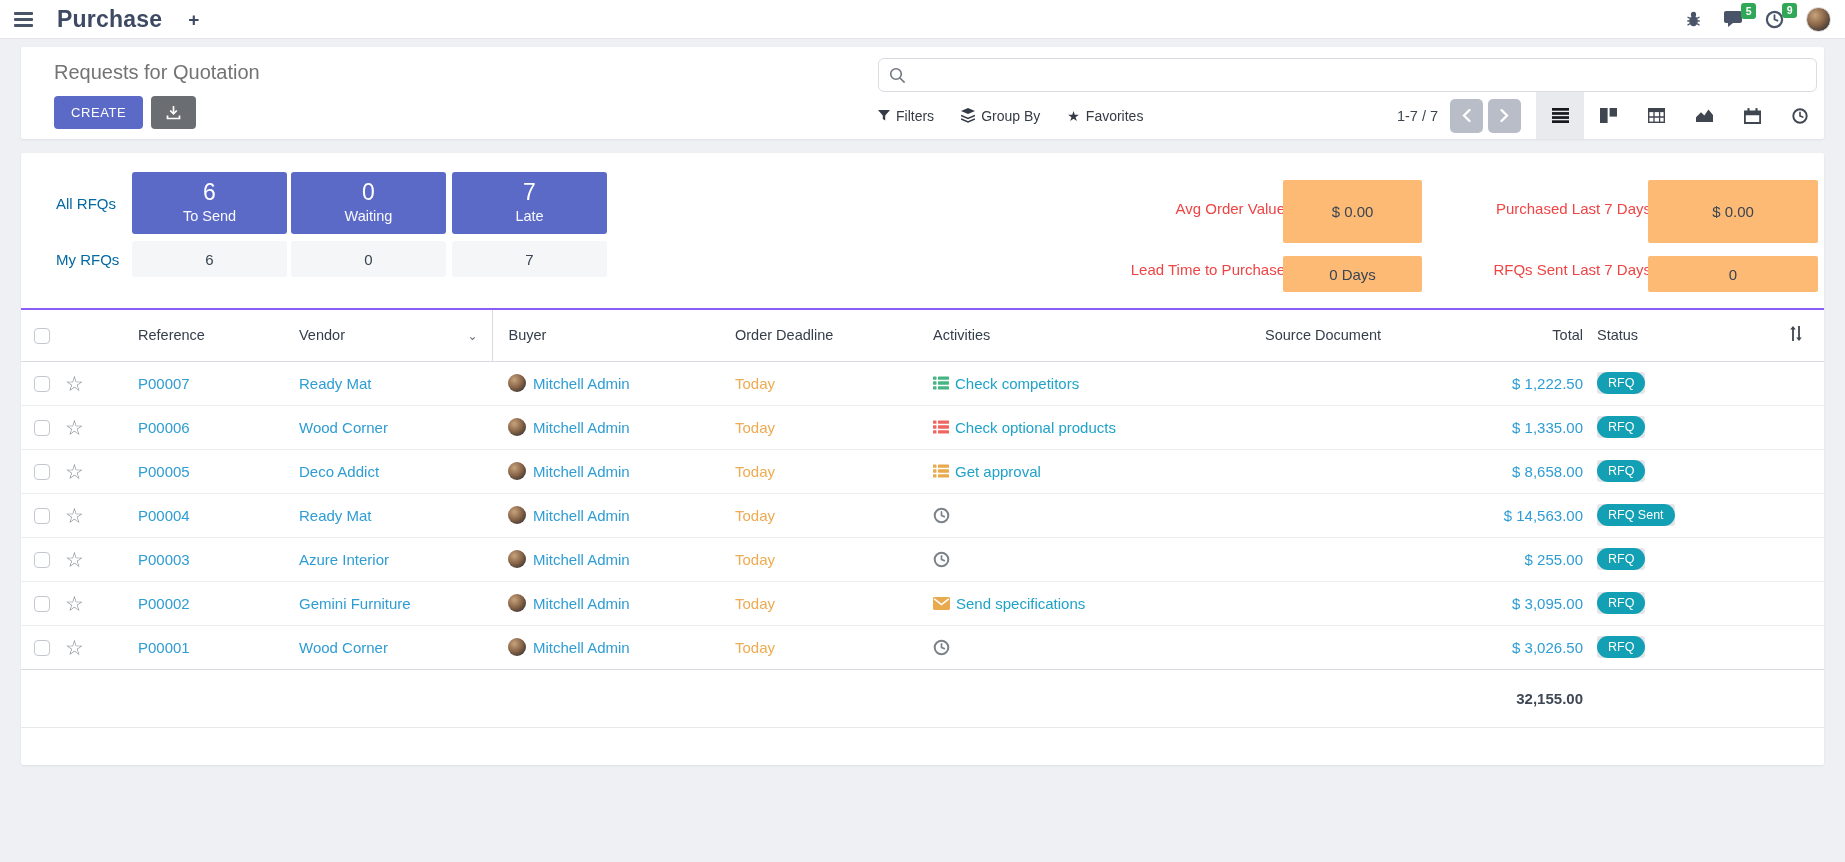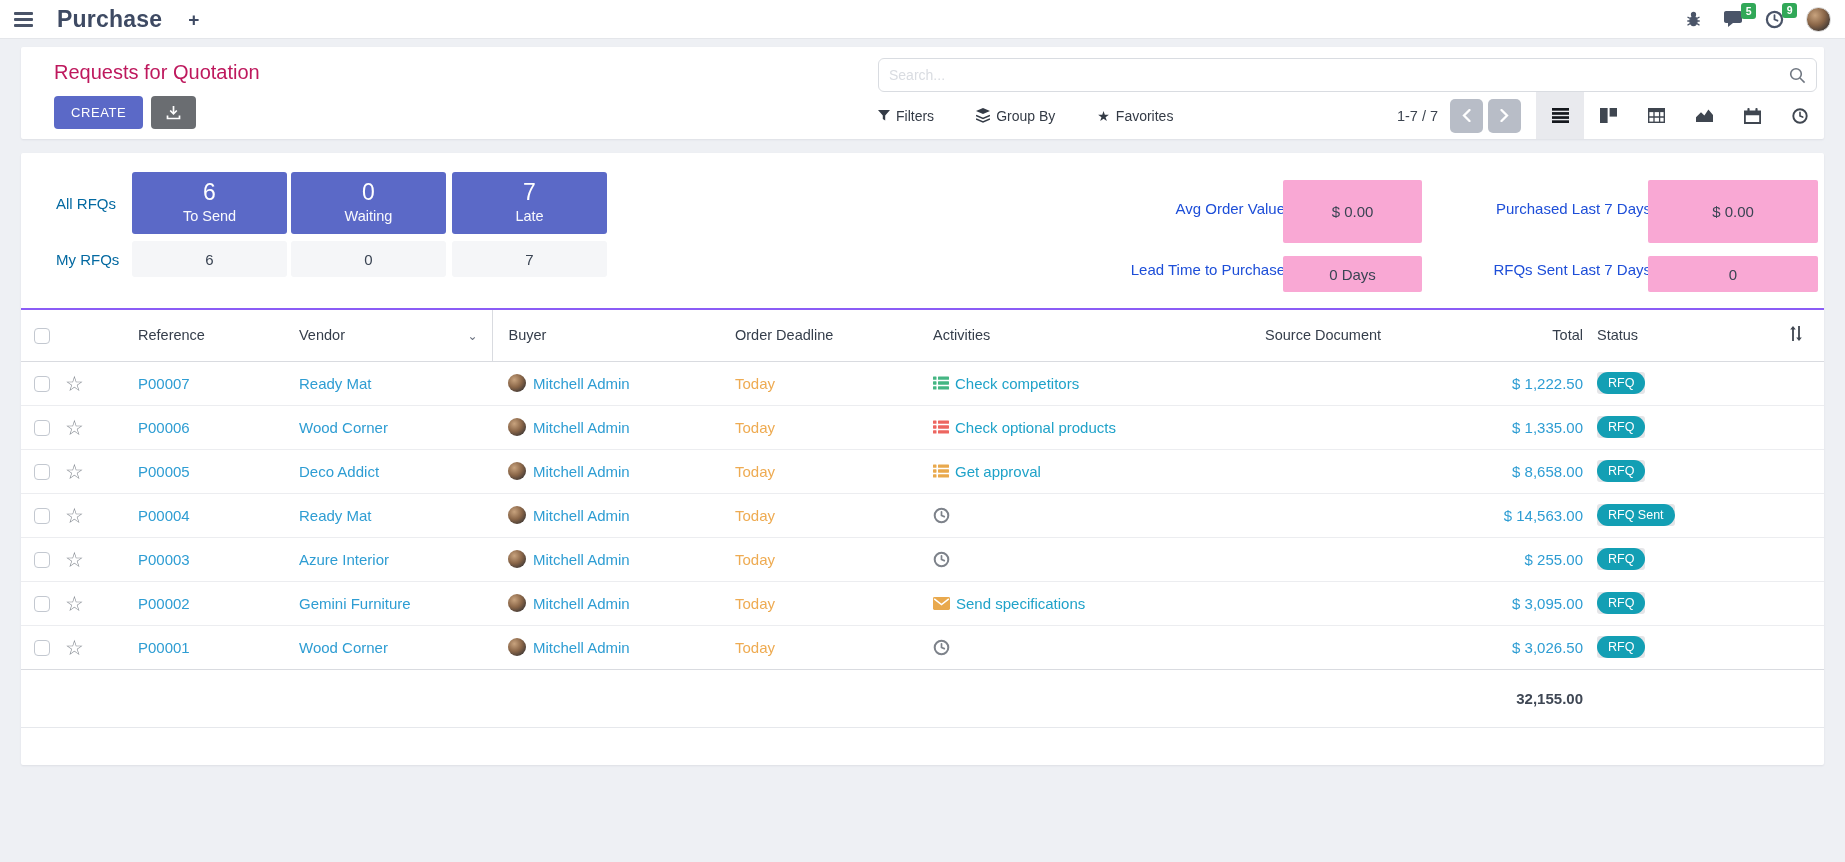--- a/index.html
+++ b/index.html
@@ -18,45 +18,45 @@
   .topbar-right{margin-left:auto;display:flex;align-items:center;gap:22px;}
   .icon-wrap{position:relative;display:inline-flex;align-items:center;cursor:pointer;}
   .badge{position:absolute;top:-7px;right:-13px;background:#31a858;color:#fff;font-size:10.5px;line-height:1;padding:2.5px 4.5px;border-radius:3px;font-weight:bold;}
   .avatar-lg{width:25px;height:25px;border-radius:50%;background:radial-gradient(circle at 35% 32%, #c8a37e, #8a6648 45%, #4c4038 75%, #353330);border:1px solid #d8d8d8;}
   
   .page{padding:8px 21px 0;}
   .card{background:#fff;border-radius:2px;box-shadow:0 1px 2px rgba(40,40,60,.08);position:relative;}
   .card.cp{height:92px;margin-bottom:14px;}
   .card.main{height:612px;}
   
-  .cp-title{position:absolute;left:33px;top:14px;font-size:20px;color:#be185d;}
+  .cp-title{position:absolute;left:33px;top:14px;font-size:20px;color:#737373;}
   .cp-btns{position:absolute;left:33px;top:49px;display:flex;gap:8px;}
   .btn-create{background:#5b69c7;color:#fff;border:none;border-radius:4px;height:33px;padding:0 17px;font-size:13px;letter-spacing:.6px;font-family:inherit;cursor:pointer;}
   .btn-export{background:#6a6d71;border:none;border-radius:4px;height:33px;width:45px;display:flex;align-items:center;justify-content:center;cursor:pointer;}
   .searchbox{position:absolute;left:857px;top:11px;width:939px;height:34px;border:1px solid #d9dce1;border-radius:6px;display:flex;align-items:center;padding:0 10px;}
   .searchbox input{flex:1;border:none;outline:none;font-size:14px;color:#3c4450;font-family:inherit;}
   .searchbox input::placeholder{color:#d9dce1;}
   .filterbar{position:absolute;left:857px;top:45px;width:946px;height:47px;display:flex;align-items:center;}
-  .fgroup{display:flex;gap:42px;align-items:center;}
+  .fgroup{display:flex;gap:27px;align-items:center;}
   .fbtn{display:flex;align-items:center;gap:6px;font-size:14px;color:#343b46;cursor:pointer;}
   .pager-text{margin-left:auto;font-size:14.5px;color:#3c4450;margin-right:7px;text-align:center;}
   .pager-btn{width:33px;height:34px;border:none;border-radius:5px;background:#b8bdc7;display:flex;align-items:center;justify-content:center;cursor:pointer;margin-left:5px;}
   .switcher{margin-left:15px;display:flex;height:47px;align-self:flex-end;}
   .sw-btn{width:48px;height:47px;display:flex;align-items:center;justify-content:center;cursor:pointer;color:#3f4650;}
   .sw-btn.active{background:#e9eaee;color:#15181d;}
   
   .dashboard{height:155px;position:relative;}
   .dash-label{position:absolute;left:35px;font-size:15px;color:#0369a1;}
   .kpi-card{position:absolute;width:155px;border-radius:3px;text-align:center;cursor:pointer;}
   .kpi-card.blue{height:62px;top:19px;background:#5b69c7;color:#fff;}
   .kpi-card.blue .num{font-size:23px;margin-top:7px;}
   .kpi-card.blue .lbl{font-size:14.5px;margin-top:2px;opacity:.96;}
   .kpi-card.gray{height:36px;top:88px;background:#f5f6f8;color:#3a4453;font-size:15px;display:flex;align-items:center;justify-content:center;}
-  .stat-label{position:absolute;font-size:15px;color:#1d4ed8;text-align:right;}
-  .stat-box{position:absolute;background:#f9a8d4;display:flex;align-items:center;justify-content:center;font-size:15px;color:#3a4453;border-radius:2px;}
+  .stat-label{position:absolute;font-size:15px;color:#ef4444;text-align:right;}
+  .stat-box{position:absolute;background:#fdba74;display:flex;align-items:center;justify-content:center;font-size:15px;color:#3a4453;border-radius:2px;}
   
   table{width:100%;border-collapse:collapse;table-layout:fixed;}
   thead th{height:52px;border-top:2px solid #8b5cf6;border-bottom:1px solid #d9dbe0;font-weight:normal;font-size:14.5px;color:#353e4b;text-align:left;vertical-align:middle;}
   tbody td{height:44px;border-top:1px solid #ecedf0;vertical-align:middle;font-size:15px;}
   tbody tr:first-child td{border-top:none;}
   tfoot td{height:58px;border-top:1px solid #d9dbe0;border-bottom:1px solid #e6e8ec;vertical-align:middle;}
   col.c-sel{width:44px;} col.c-star{width:48px;} col.c-ref{width:168px;}
   col.c-vendor{width:211px;} col.c-buyer{width:221px;} col.c-deadline{width:198px;}
   col.c-act{width:332px;} col.c-src{width:244px;} col.c-total{width:104px;}
   col.c-status{width:170px;} col.c-fill{width:63px;}
@@ -134,21 +134,20 @@
         <svg width="15" height="15" viewBox="0 0 15 15">
             <g stroke="#fff" stroke-width="1.7" fill="none">
               <path d="M7.5 1v7"></path>
               <path d="M4.2 5.5 7.5 8.8 10.8 5.5"></path>
               <path d="M1.5 10.5v3h12v-3"></path>
             </g>
           </svg>
       </button>
     </div>
     <div class="searchbox">
-      <input type="text" placeholder="Search..." style="">
       <svg width="17" height="17" viewBox="0 0 17 17">
           <circle cx="7" cy="7" r="5.3" fill="none" stroke="#6f7680" stroke-width="1.6"></circle>
           <path d="M11 11 15.6 15.6" stroke="#6f7680" stroke-width="1.6"></path>
         </svg>
     </div>
     <div class="filterbar">
       <div class="fgroup">
         <div class="fbtn">
           <svg width="12" height="12" viewBox="0 0 12 12">
               <path d="M0 0h12L7.2 5.5v5L4.8 9V5.5Z" fill="#343b46"></path>

